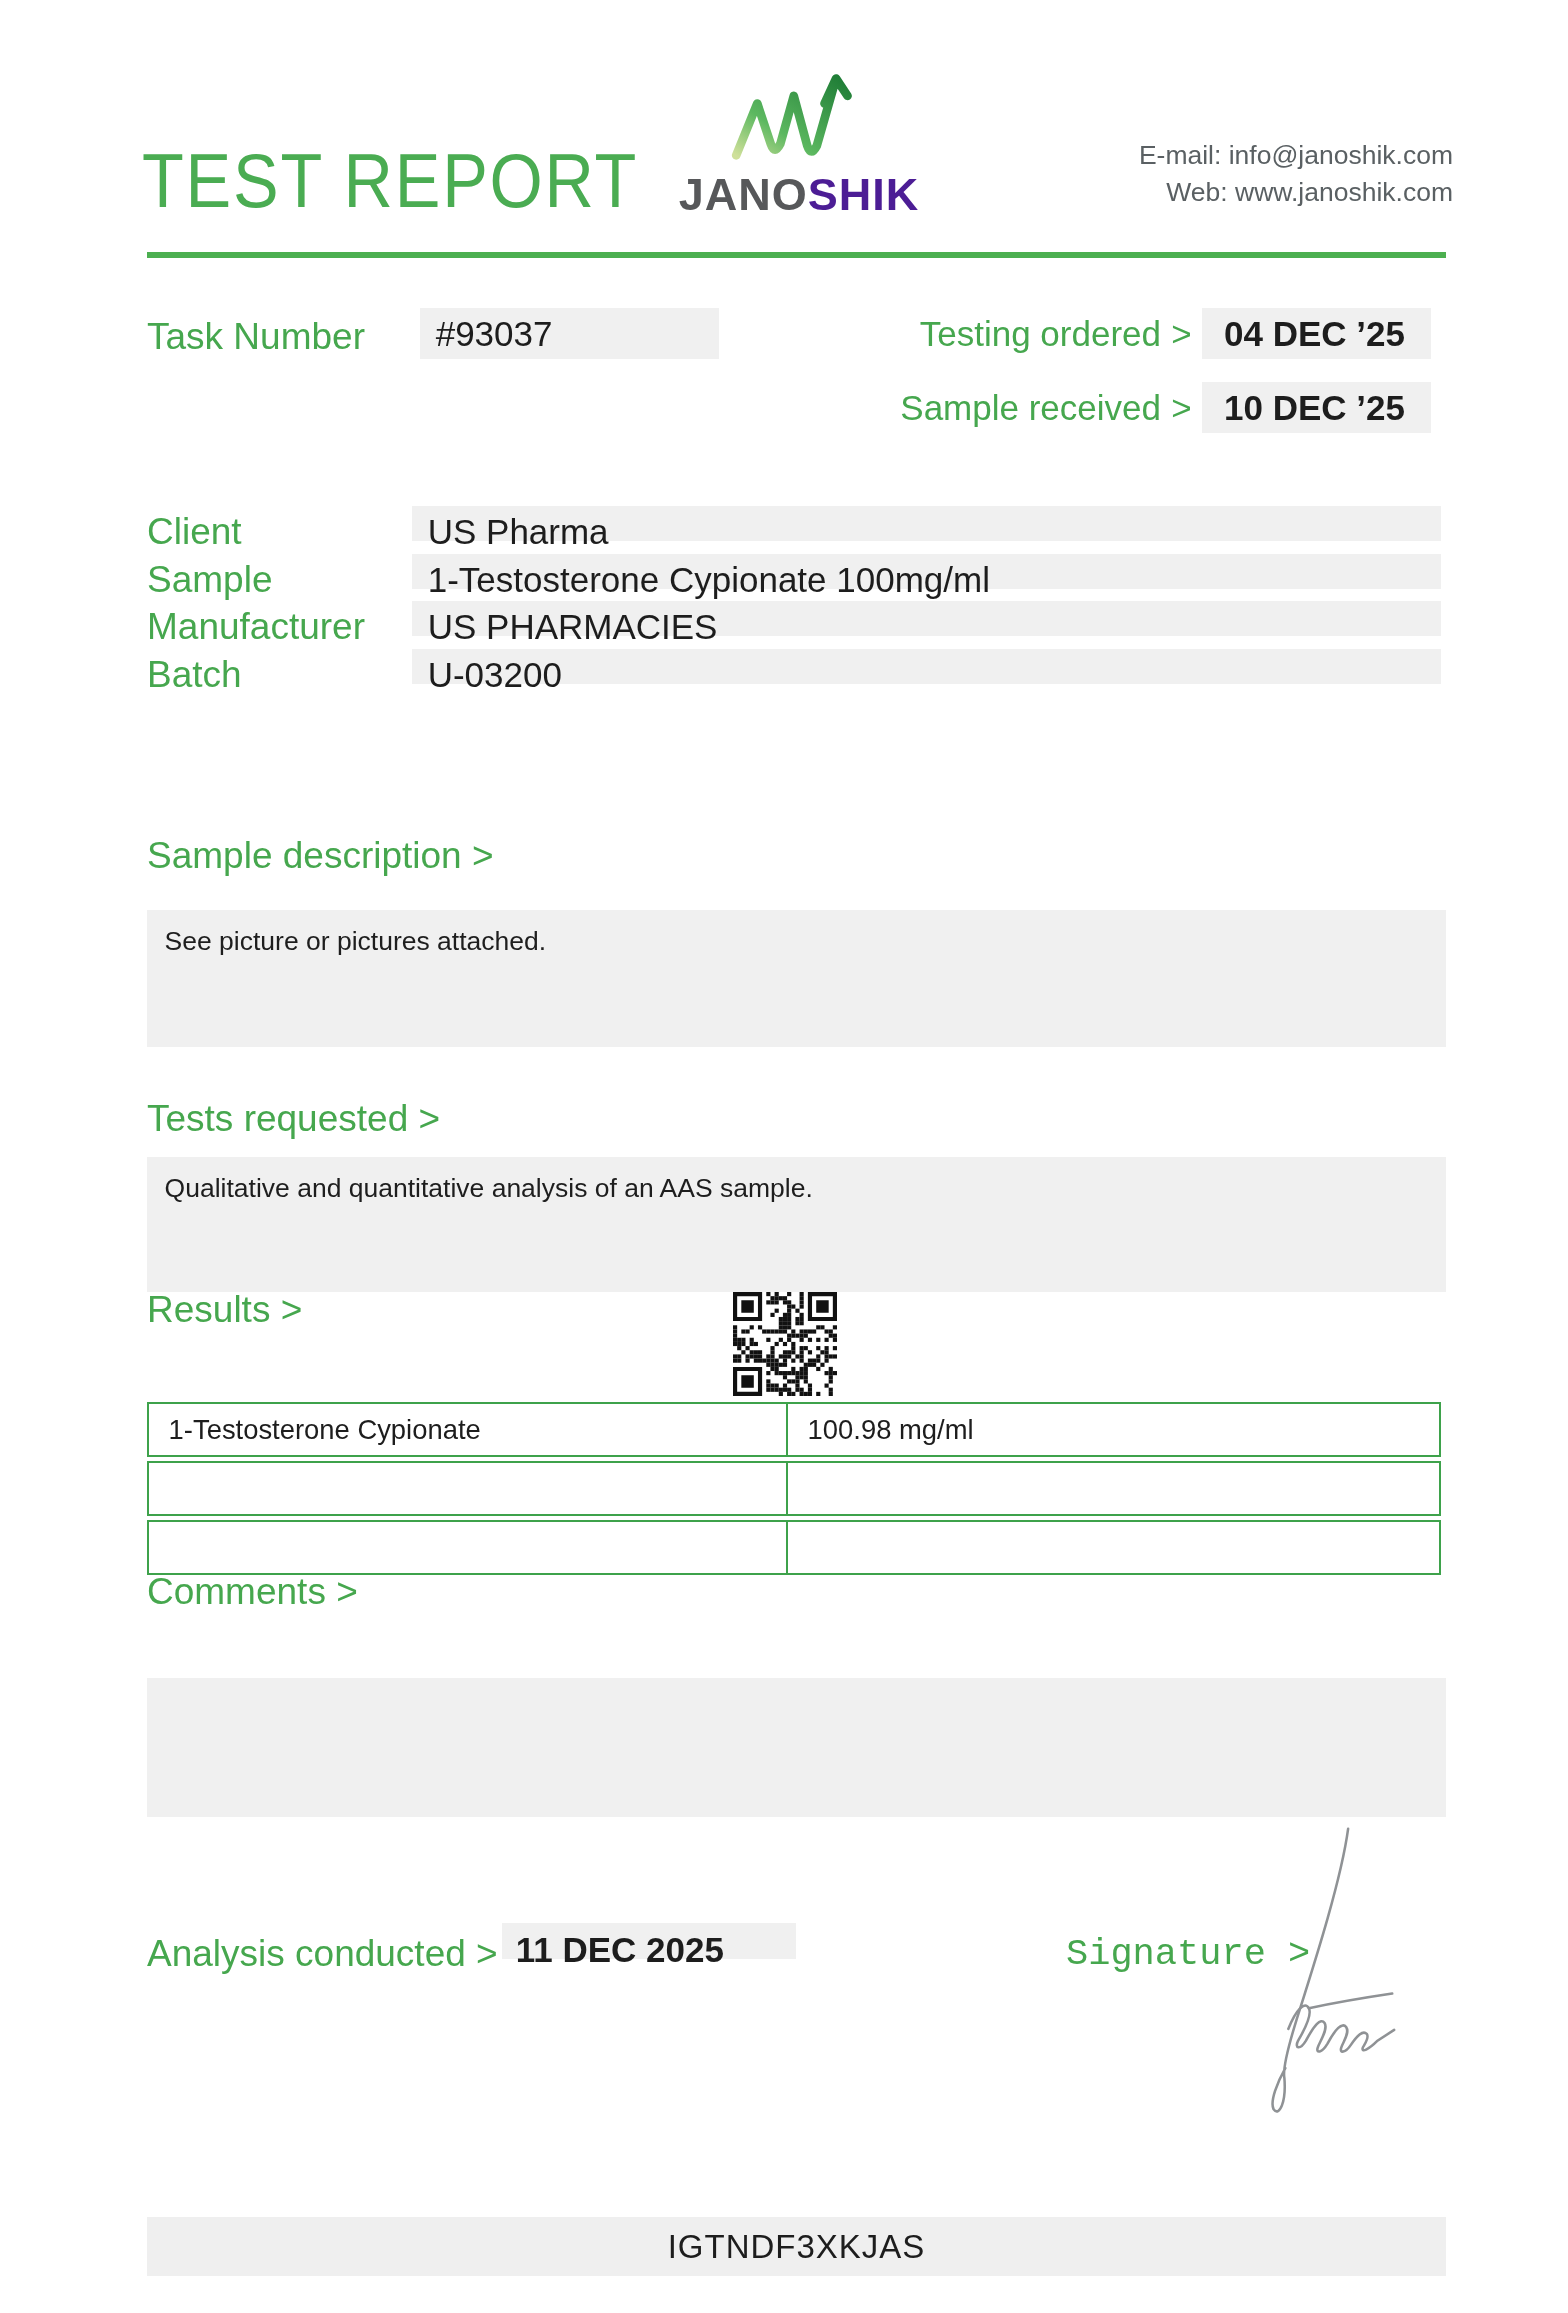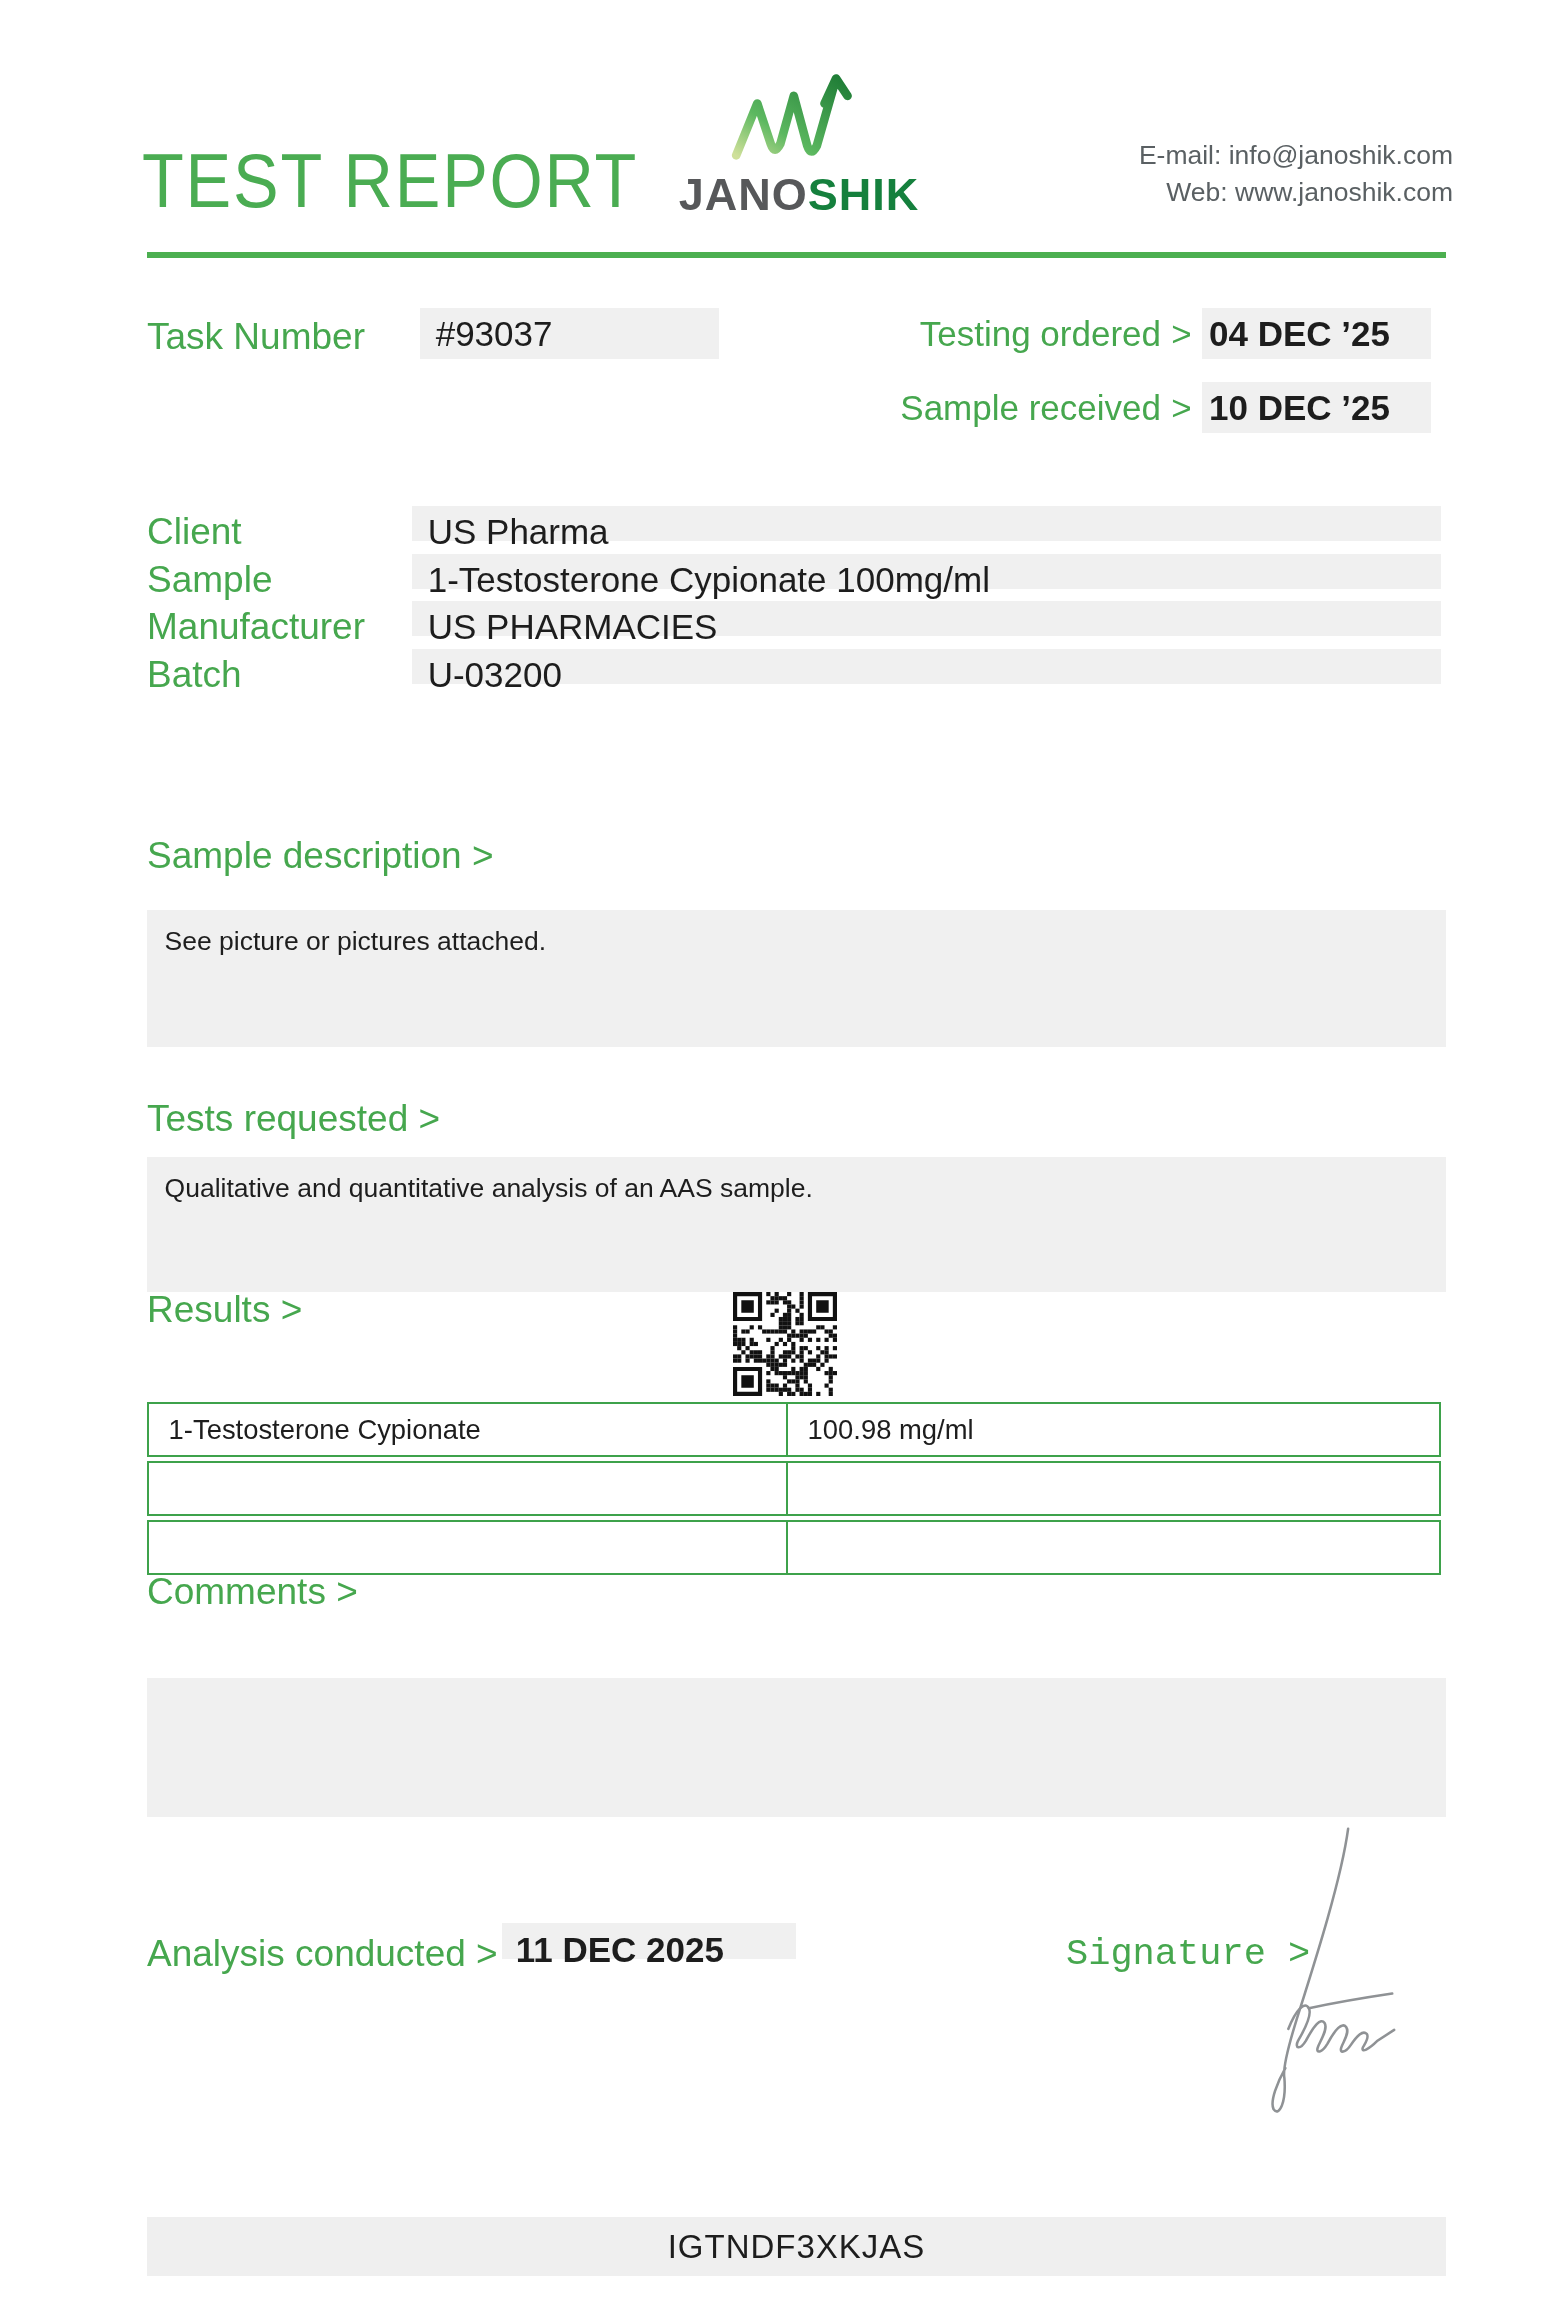--- a/index.html
+++ b/index.html
@@ -12,36 +12,36 @@
   .title{
     left:142px;top:137px;font-size:76px;letter-spacing:2px;color:#4aac52;
     transform:scaleX(0.90);transform-origin:left center;white-space:nowrap;font-weight:400;
   }
   .logo-mark{left:727px;top:67px;width:147px;height:96px;}
   .logo-word{
     left:652px;top:169px;width:294px;text-align:center;font-size:45px;font-weight:700;
     letter-spacing:1px;white-space:nowrap;
   }
   .logo-word .jano{color:#57585a;}
-  .logo-word .shik{color:#15803d;}
+  .logo-word .shik{color:#4c1d95;}
   .contact{right:115px;top:137px;text-align:right;font-size:26.5px;line-height:37px;color:#5a6063;}
   .hr{left:147px;top:252px;width:1299px;height:5.9px;background:#4caf50;}
 
   .task-label{left:147px;top:316px;font-size:37px;white-space:nowrap;}
   .task-box{
     left:420px;top:308px;width:299px;height:51px;background:#f0f0f0;
     font-size:35px;line-height:51px;padding-left:15.7px;box-sizing:border-box;
   }
   .date-row{left:882px;width:549px;height:51px;display:flex;align-items:center;}
   .date-row.r1{top:308px;} .date-row.r2{top:382px;}
   .date-row .lbl{width:279px;text-align:right;font-size:35px;white-space:nowrap;}
   .date-row .chev{width:41px;text-align:center;font-size:35px;}
   .date-box{
     flex:1;height:51px;background:#f0f0f0;font-size:35px;font-weight:700;
-    line-height:51px;padding-left:7px;white-space:nowrap;
+    line-height:51px;padding-left:22px;white-space:nowrap;
   }
 
   .info-block{left:147px;top:506px;width:1294px;display:flex;flex-direction:column;gap:12.7px;}
   .info-row{display:flex;height:35px;}
   .info-row .ilbl{width:265px;font-size:37px;line-height:51px;white-space:nowrap;}
   .info-row .ival{
     flex:1;background:#f0f0f0;font-size:35px;line-height:51px;padding-left:15.7px;white-space:nowrap;
   }
 
   .sec-heading{font-size:37px;white-space:nowrap;}

